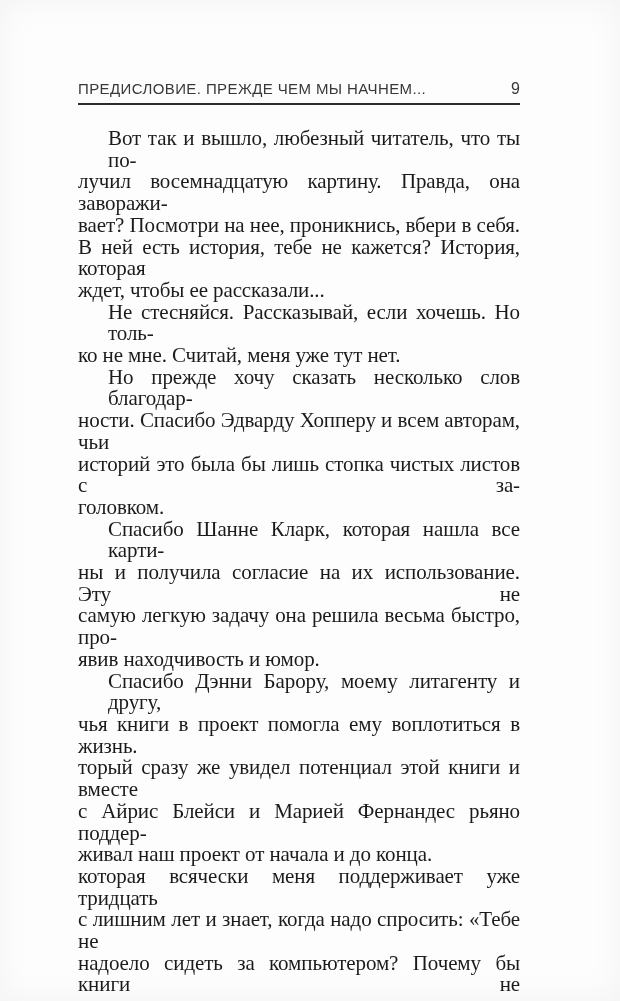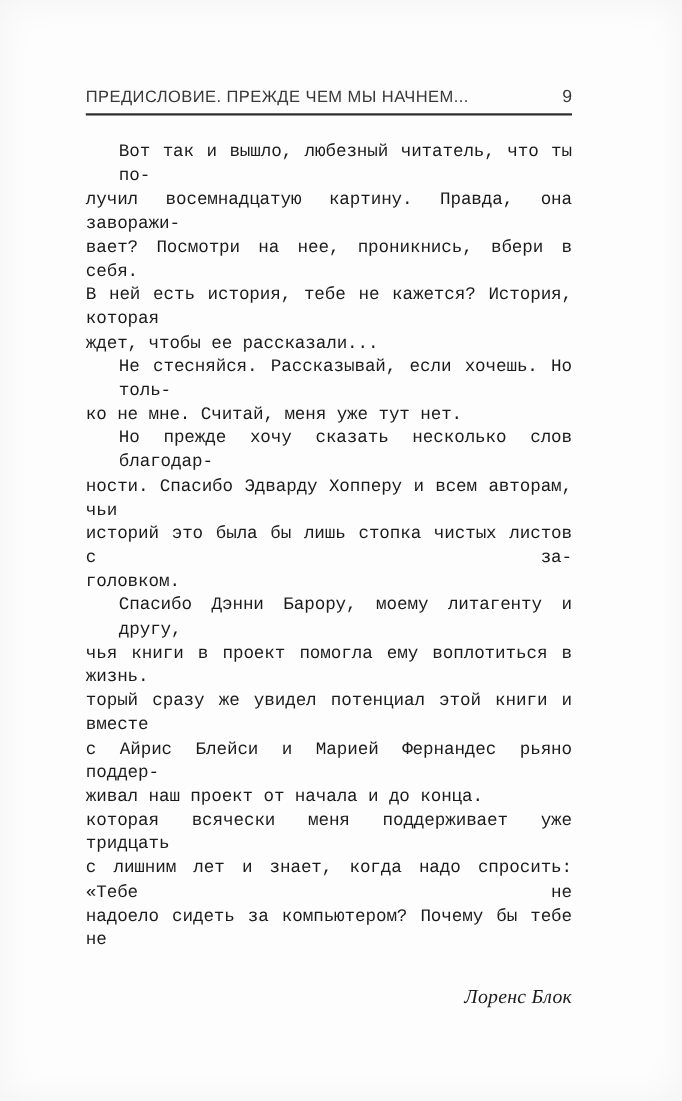--- a/index.html
+++ b/index.html
@@ -46,27 +46,26 @@
     margin-top: 5px;
     height: 2px;
     background: var(--rule);
   }
   
   .body-text {
     margin-top: 23px;
   }
   .paragraph { }
   .line {
-    font-size: 16px;
+    font-size: 21px;
     line-height: 21.7px;
     letter-spacing: -0.1px;
     text-align: justify;
     text-align-last: justify;
     white-space: normal;
-    font-family: Liberation Mono, monospace;
   }
   .line.first {
     padding-left: 30px;
   }
   .line.last {
     text-align-last: left;
   }
   .signature {
     margin-top: 30px;
     font-size: 18px;
@@ -100,31 +99,37 @@
           <div class="line first">Не стесняйся. Рассказывай, если хочешь. Но толь-</div>
           <div class="line last">ко не мне. Считай, меня уже тут нет.</div>
         </div>
         <div class="paragraph">
           <div class="line first">Но прежде хочу сказать несколько слов благодар-</div>
           <div class="line">ности. Спасибо Эдварду Хопперу и всем авторам, чьи</div>
           <div class="line">историй это была бы лишь стопка чистых листов с за-</div>
           <div class="line last">головком.</div>
         </div>
         <div class="paragraph">
+          <div class="line first">Спасибо Шанне Кларк, которая нашла все карти-</div>
+          <div class="line">ны и получила согласие на их использование. Эту не</div>
+          <div class="line">самую легкую задачу она решила весьма быстро, про-</div>
+          <div class="line last">явив находчивость и юмор.</div>
+        </div>
+        <div class="paragraph">
           <div class="line first">Спасибо Дэнни Барору, моему литагенту и другу,</div>
           <div class="line last">чья книги в проект помогла ему воплотиться в жизнь.</div>
         </div>
         <div class="paragraph">
           <div class="line">торый сразу же увидел потенциал этой книги и вместе</div>
           <div class="line">с Айрис Блейси и Марией Фернандес рьяно поддер-</div>
           <div class="line last">живал наш проект от начала и до конца.</div>
         </div>
         <div class="paragraph">
           <div class="line">которая всячески меня поддерживает уже тридцать</div>
           <div class="line">с лишним лет и знает, когда надо спросить: «Тебе не</div>
-          <div class="line">надоело сидеть за компьютером? Почему бы тебе не</div>
+          <div class="line">надоело сидеть за компьютером? Почему бы книги не</div>
         </div>
       </div>
 
     <div class="signature">Лоренс Блок</div>
 
   </div>
 </div>
 
 </body></html>

